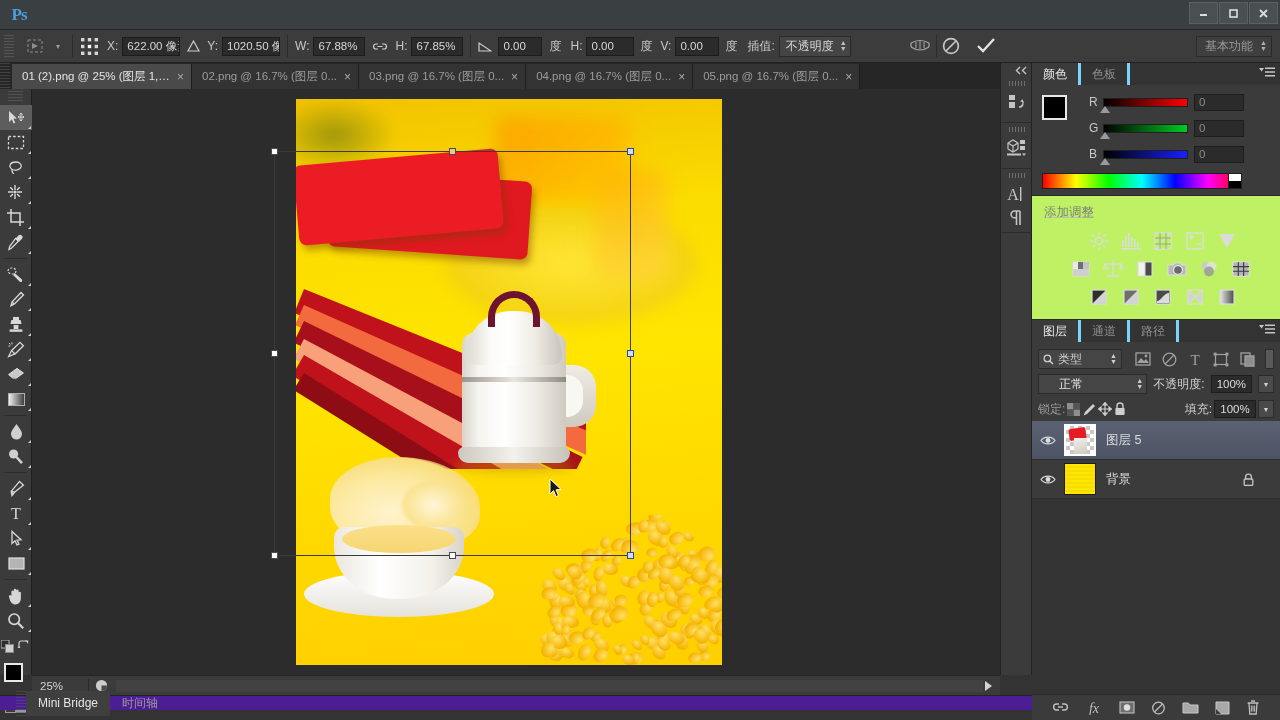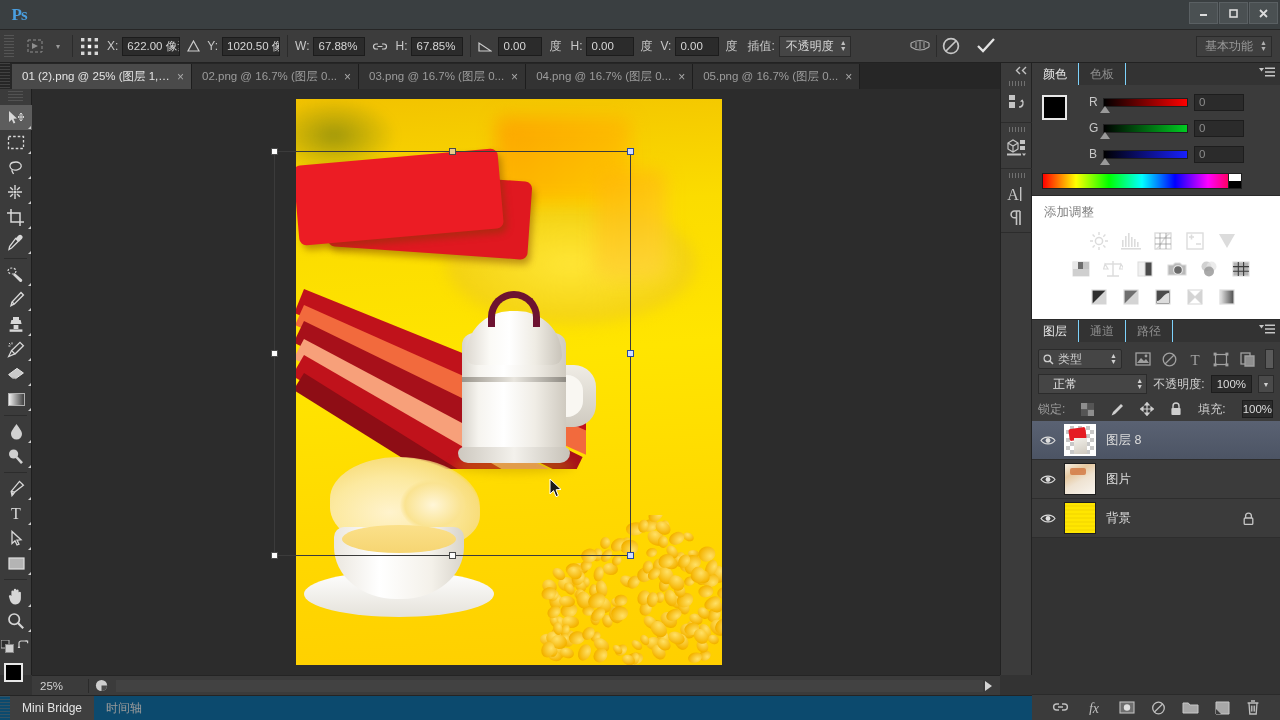--- a/index.html
+++ b/index.html
@@ -212,21 +212,21 @@
   .ms-grip { width:16px;height:5px; background:
       repeating-linear-gradient(to right, #707070 0 1px, transparent 1px 3px); margin-bottom:4px; }
   .ms-icon { width:26px; height:24px; display:flex;align-items:center;justify-content:center; color:#c8c8c8; }
 
   
   .rightdock { position:absolute; left:1032px; top:63px; width:248px; height:657px; background:#333333; }
   .panel { background:#3b3b3b; border-bottom:1px solid #2a2a2a; }
   .panel-tabs { height:22px; display:flex; align-items:stretch; background:#333333; position:relative; }
   .ptab {
     padding:0 11px; display:flex; align-items:center; font-size:12px;
-    color:#8e8e8e; background:#333333; border-right:1px solid #7dd3fc;
+    color:#8e8e8e; background:#333333; border-right:3px solid #7dd3fc;
   }
   .ptab.active { background:#3b3b3b; color:#e8e8e8; }
   .pmenu { position:absolute; right:5px; top:4px; width:16px; height:14px; color:#c6c6c6; }
 
   .colorbody { background:#3b3b3b; padding:8px 10px 6px 10px; position:relative; height:110px; }
   .csw { position:absolute; left:10px; top:10px; width:34px; height:34px; }
   .csw .fg { position:absolute; left:0;top:0;width:25px;height:25px;background:#000;border:2px solid #e8e8e8;}
   .csw .bg { position:absolute; left:14px;top:16px;width:23px;height:23px;background:#fff;border:1px solid #8c8c8c; z-index:-1;}
   .crow { display:flex; align-items:center; margin-left:47px; margin-bottom:8px; height:18px; }
   .crow .lbl { width:12px; color:#c8c8c8; font-size:12px; }
@@ -234,42 +234,42 @@
   .cslider .track { position:absolute; left:0; top:0; width:85px; height:9px; border:1px solid #1f1f1f; }
   .cthumb { position:absolute; left:-3px; top:8px; width:0;height:0;
     border-left:5px solid transparent;border-right:5px solid transparent;border-bottom:7px solid #9a9a9a; }
   .cval { width:50px; height:17px; background:#2b2b2b; border:1px solid #1d1d1d; color:#8c8c8c;
     font-size:11.5px; line-height:15px; padding-left:4px; }
   .cramp { position:absolute; left:10px; bottom:6px; width:200px; height:16px;
       background: linear-gradient(to right,#ff0000,#ffff00,#00ff00,#00ffff,#0000ff,#ff00ff,#ff0000);
       border:1px solid #1f1f1f;}
   .cramp .wb { position:absolute; right:-16px; top:-1px; width:15px; height:18px; }
 
-  .adjbody { background:#ffffff; padding:6px 10px 10px; }
+  .adjbody { background:#bef264; padding:6px 10px 10px;text-decoration:underline; }
   .adjtitle { color:#7e7e7e; font-size:12.5px; margin:2px 0 8px 2px; }
   .adjgrid { display:flex; flex-wrap:wrap; gap:4px 6px; padding-left:42px; }
   .adjicon { width:26px;height:24px; display:flex;align-items:center;justify-content:center; color:#d0d0d0; }
 
   .layerhdr { background:#3b3b3b; padding:5px 6px 0 6px; }
   .lrow1 { display:flex; align-items:center; height:24px; }
   .filtbox { width:84px; height:20px; background:#454545; border:1px solid #2b2b2b; border-radius:2px;
      display:flex; align-items:center; padding:0 4px; color:#cfcfcf; font-size:12px; }
   .filtbox .spin { margin-left:auto; font-size:7px; line-height:6px; text-align:center; color:#cfcfcf;}
   .lfilters { display:flex; align-items:center; gap:11px; margin-left:13px; color:#989898; }
   .ltoggle { width:9px; height:20px; background:#5a5a5a; border:1px solid #2c2c2c; margin-left:auto; }
   .lrow2 { display:flex; align-items:center; height:26px; gap:6px; }
   .blendsel { width:110px; height:20px; background:#454545; border:1px solid #2b2b2b; color:#e2e2e2;
-     font-size:12px; line-height:18px; padding:0 14px 0 14px; position:relative;}
+     font-size:12px; line-height:18px; padding:0 14px 0 20px; position:relative;}
   .blendsel .spin { position:absolute; right:3px; top:3px; font-size:7px;line-height:6px; color:#d0d0d0;}
   .lbl2 { font-size:12px; color:#cfcfcf; white-space:nowrap; }
   .numbox { width:42px;height:18px; background:#2b2b2b;border:1px solid #1d1d1d; color:#dcdcdc;
      font-size:11.5px; line-height:16px; text-align:center;}
   .drop { width:16px;height:18px; background:#4a4a4a; border:1px solid #2b2b2b; display:flex;align-items:center;justify-content:center;
      font-size:7px; color:#d0d0d0;}
-  .lrow3 { display:flex; align-items:center; height:24px; gap:16px; }
+  .lrow3 { display:flex; align-items:center; height:24px; gap:2px; }
 
   .layerlist { background:#3b3b3b; }
   .layer {
     height:39px; display:flex; align-items:center; border-bottom:1px solid #2d2d2d;
     background:#3b3b3b; position:relative;
   }
   .layer.selected { background: linear-gradient(to bottom,#5a6273,#4c5464); }
   .eye { width:32px; display:flex; align-items:center; justify-content:center; color:#d8d8d8; }
   .thumb {
     width:32px; height:32px; border:1px solid #1e1e1e; position:relative; overflow:hidden;
@@ -290,22 +290,22 @@
   
   .statusbar {
     position:absolute; left:32px; top:675px; width:968px; height:20px;
     background:#3b3b3b; border-top:1px solid #242424; display:flex; align-items:center;
   }
   .zoomval { font-size:11.5px; color:#d2d2d2; padding:0 8px; width:56px; }
   .scrollsep { width:1px;height:14px;background:#2a2a2a;}
   .doctrack { flex:1; height:12px; margin:0 2px; background:#424242; position:relative; }
   .play-tri { width:0;height:0;border-left:7px solid #d4d4d4;border-top:5px solid transparent;border-bottom:5px solid transparent;}
   .bottombar {
-    position:absolute; left:0; top:695px; width:1032px; height:25px; background:#0c4a6e;
-    display:flex; align-items:center; border-top:1px solid #242424;
+    position:absolute; left:0; top:695px; width:1032px; height:15px; background:#4c1d95;
+    display:flex; align-items:center; border-top:1px solid #242424;padding-left:16px;
   }
   .bgrip { width:10px;height:25px; background:repeating-linear-gradient(to bottom,#5a5a5a 0 1px,transparent 1px 3px); opacity:.5;}
   .btab { height:25px; display:flex; align-items:center; padding:0 12px; font-size:12px; color:#9a9a9a; }
   .btab.active { background:#3f3f3f; color:#e4e4e4; }
 
   svg { display:block; }
 </style>
 </head>
 <body>
 
@@ -1189,34 +1189,21 @@
             <span class="eye">
               <svg width="16" height="11" viewBox="0 0 16 11">
                 <path d="M1 5.5 C4 1 12 1 15 5.5 C12 10 4 10 1 5.5 Z" fill="none" stroke="#dedede" stroke-width="1.1"></path>
                 <circle cx="8" cy="5.5" r="2.4" fill="#dedede"></circle>
               </svg>
             </span>
             <span class="thumb">
               <div style="position:absolute;left:3px;top:2px;width:17px;height:12px;background:#e51c23;border-radius:2px;transform:rotate(-8deg)"></div>
               <div style="position:absolute;left:8px;top:12px;width:13px;height:16px;background:linear-gradient(160deg,#f2f0ea,#cfc9bf)"></div>
             </span>
-            <span class="lname">图层 8</span>
-          </div>
-          <div class="layer">
-            <span class="eye">
-              <svg width="16" height="11" viewBox="0 0 16 11">
-                <path d="M1 5.5 C4 1 12 1 15 5.5 C12 10 4 10 1 5.5 Z" fill="none" stroke="#dedede" stroke-width="1.1"></path>
-                <circle cx="8" cy="5.5" r="2.4" fill="#dedede"></circle>
-              </svg>
-            </span>
-            <span class="thumb">
-              <div style="position:absolute;inset:0;background:linear-gradient(150deg,#f6efe4 0%,#e7c9a0 30%,#efe3d2 55%,#f8f4ee 100%)"></div>
-              <div style="position:absolute;left:5px;top:4px;width:16px;height:7px;background:#cf6a30;opacity:.7;border-radius:2px"></div>
-            </span>
-            <span class="lname">图片</span>
+            <span class="lname">图层 5</span>
           </div>
           <div class="layer">
             <span class="eye">
               <svg width="16" height="11" viewBox="0 0 16 11">
                 <path d="M1 5.5 C4 1 12 1 15 5.5 C12 10 4 10 1 5.5 Z" fill="none" stroke="#dedede" stroke-width="1.1"></path>
                 <circle cx="8" cy="5.5" r="2.4" fill="#dedede"></circle>
               </svg>
             </span>
             <span class="thumb">
               <div style="position:absolute;inset:0;background:repeating-linear-gradient(to bottom,#ffe600 0 2px,#f8dd00 2px 4px)"></div>

